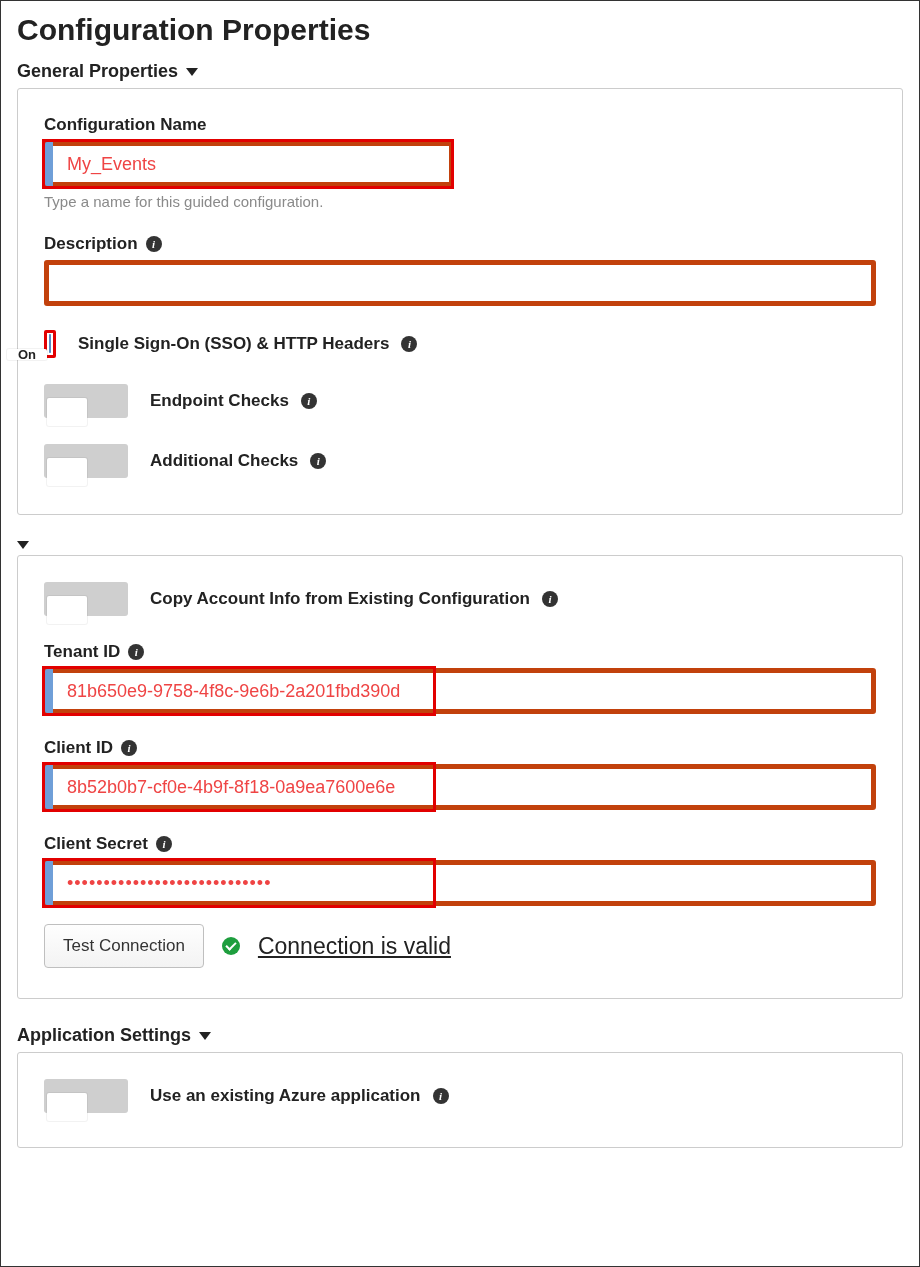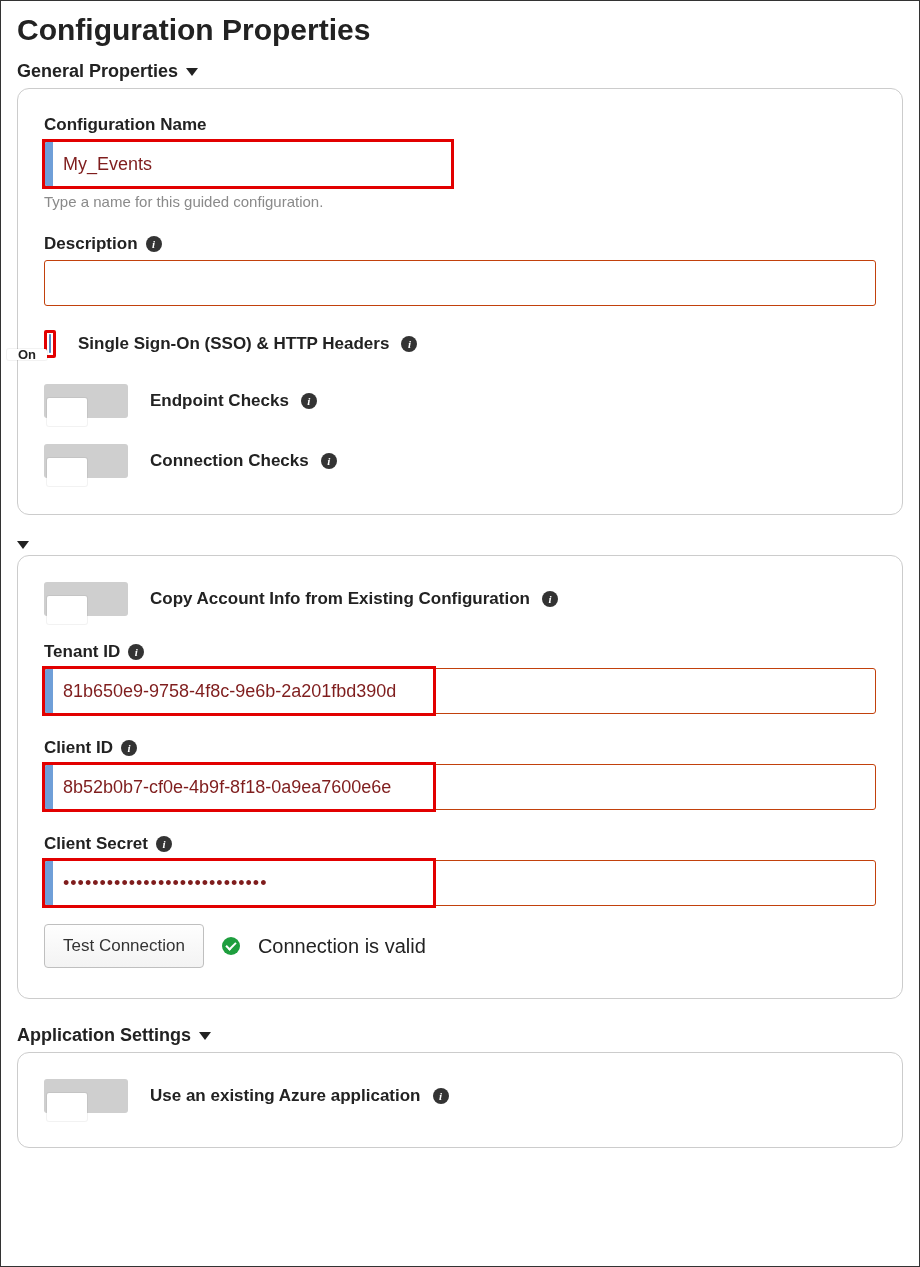--- a/index.html
+++ b/index.html
@@ -31,21 +31,21 @@
   }
   .caret-down {
     width: 0; height: 0;
     border-left: 6px solid transparent;
     border-right: 6px solid transparent;
     border-top: 8px solid #222;
     display: inline-block;
   }
   .panel {
     border: 1px solid #ccc;
-    border-radius: 12px;
+    border-radius: 3px;
     padding: 26px 26px 30px 26px;
     margin-bottom: 26px;
   }
   .field-label {
     font-size: 17px;
     font-weight: 700;
     margin-bottom: 6px;
     display: flex;
     align-items: center;
     gap: 8px;
@@ -63,27 +63,27 @@
     font-weight: 700;
     font-size: 11px;
     line-height: 16px;
   }
   .input-wrap {
     position: relative;
   }
   .text-input {
     width: 100%;
     height: 46px;
-    border: 1px solid #c2410c;
+    border: 5px solid #c2410c;
     border-radius: 3px;
     padding: 0 12px 0 18px;
     font-size: 18px;
     font-family: inherit;
     background: #fff;
-    color: #7f1d1d;
+    color: #ef4444;
   }
   .blue-bar {
     position: absolute;
     left: 1px; top: 1px; bottom: 1px;
     width: 8px;
     background: #6f9fd8;
     border-top-left-radius: 2px;
     border-bottom-left-radius: 2px;
     pointer-events: none;
   }
@@ -174,21 +174,21 @@
   }
   .check-icon::after {
     content: "";
     position: absolute;
     left: 4px; top: 5px;
     width: 8px; height: 4px;
     border-left: 2.5px solid #fff;
     border-bottom: 2.5px solid #fff;
     transform: rotate(-45deg);
   }
-  .status-text { font-size: 20px; }
+  .status-text { font-size: 23px; text-decoration: underline; }
 
   .small-input-wrap { width: 410px; }
   .full-input-wrap  { width: 100%; }
 </style>
 </head>
 <body>
 
 <div class="page">
 
   <h1 class="page-title">Configuration Properties</h1>
@@ -239,21 +239,21 @@
         <span>Endpoint Checks</span>
         <span class="info-icon">i</span>
       </span>
     </div>
 
     <div class="toggle-row" style="margin-bottom:6px;">
       <span class="toggle off">
         <span class="knob"></span>
       </span>
       <span class="toggle-label">
-        <span>Connection Checks</span>
+        <span>Additional Checks</span>
         <span class="info-icon">i</span>
       </span>
     </div>
 
   </div>
 
   <div class="section-header">
     <span class="caret-down"></span>
   </div>
   <div class="panel">

